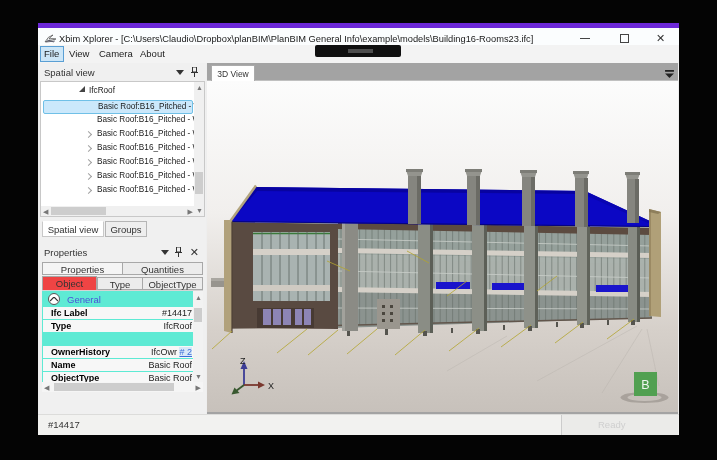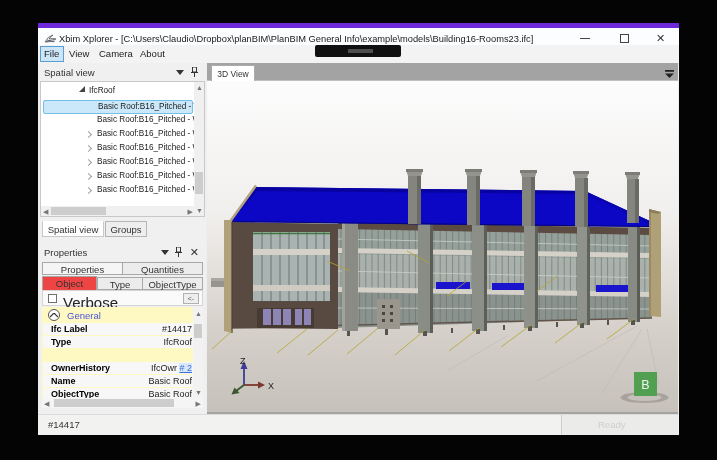--- a/index.html
+++ b/index.html
@@ -132,21 +132,21 @@
         <div class="dtab" style="left:3px;top:213px;width:55px;height:14px;background:#ef4444;border:1px solid #a8a8a8;border-bottom:none;padding-top:1px">Object</div>
         <div class="dtab" style="left:58px;top:214px;width:46px;height:13px;background:#ececec;border:1px solid #a8a8a8;padding-top:1px">Type</div>
         <div class="dtab" style="left:104px;top:214px;width:60px;height:13px;background:#ececec;border:1px solid #a8a8a8;border-left:none;padding-top:1px">ObjectType</div>
 
         <div class="abs" style="left:3px;top:227px;width:161px;height:16px;background:#fafafa;border:1px solid #d5d5d5">
           <div class="abs" style="left:5px;top:3px;width:9px;height:9px;background:#fff;border:1px solid #707070"></div>
           <div class="abs" style="left:20px;top:3px;font-size:15px;color:#222">Verbose</div>
           <div class="abs" style="right:3px;top:2px;width:16px;height:11px;background:#eee;border:1px solid #b0b0b0;font-size:7px;color:#555;text-align:center;line-height:10px">&lt;-</div>
         </div>
 
-        <div class="abs" style="left:3px;top:244px;width:161px;height:101px;background:#fef9c3">
+        <div class="abs" style="left:3px;top:228px;width:161px;height:101px;background:#5eead4">
           <div class="abs" style="left:6px;top:2px;width:12px;height:12px;border:1px solid #555;border-radius:50%;background:#fff">
               <svg width="8" height="5" style="position:absolute;left:1px;top:3px">
                 <path d="M0 4 L4 0 L8 4" stroke="#333" stroke-width="1.2" fill="none"></path>
               </svg>
             </div>
           <div class="abs" style="left:25px;top:3px;font-size:9.5px;color:#4a52d8">General</div>
           <div class="prow" style="top:16px">
               <b>Ifc Label</b>
               <span>#14417</span>
             </div>

